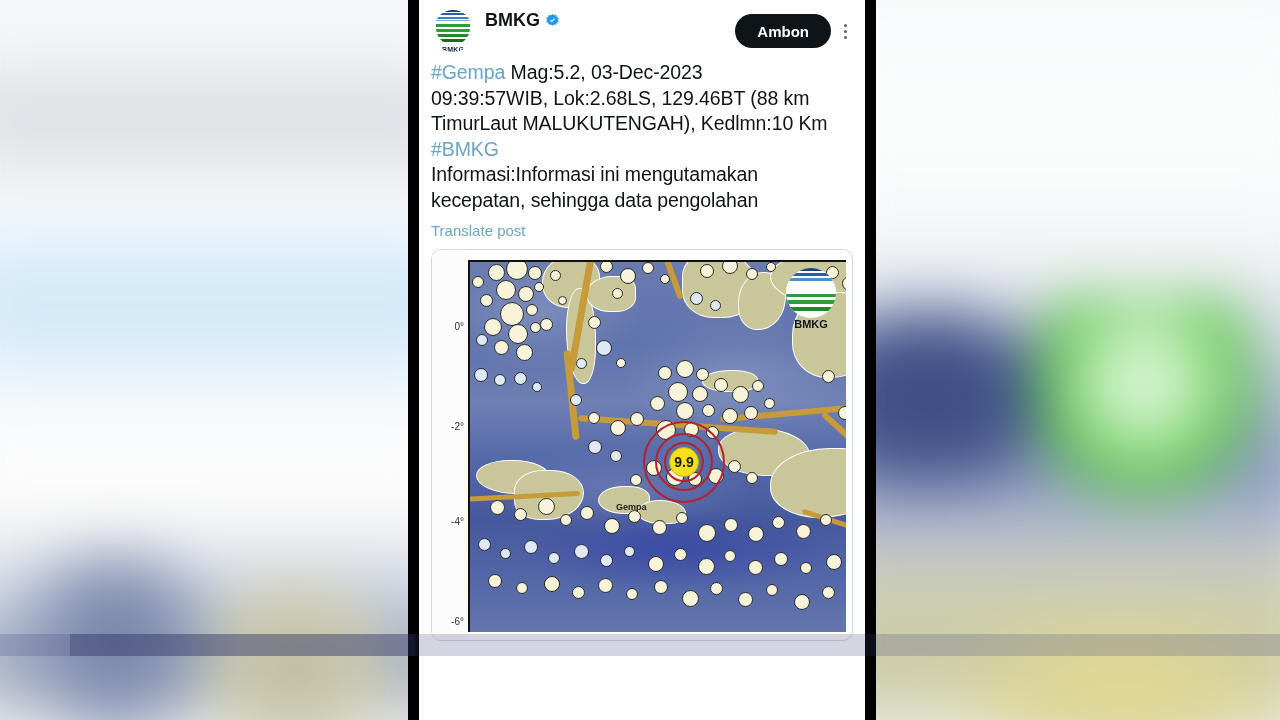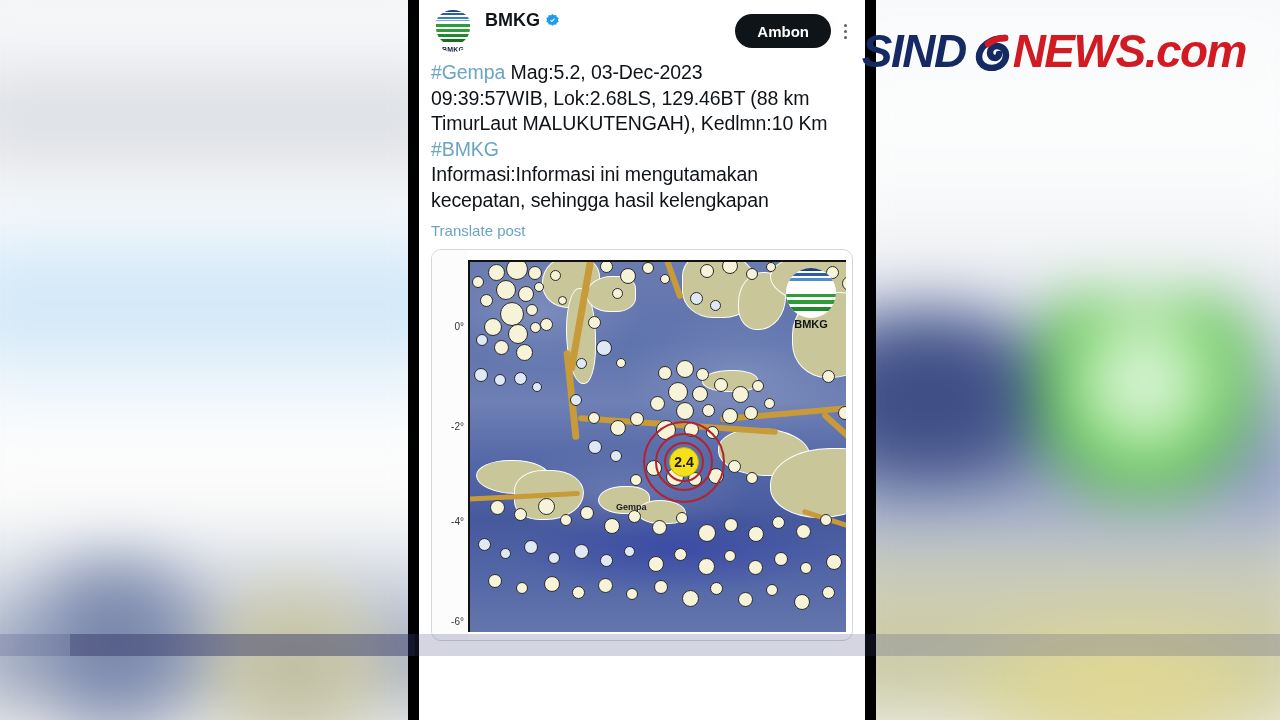--- a/index.html
+++ b/index.html
@@ -296,21 +296,21 @@
           <i></i>
       </div>
     </div>
 
     <div class="tw-body">
       <div><span class="tag">#Gempa</span><span> Mag:5.2, 03-Dec-2023</span></div>
       <div><span>09:39:57WIB, Lok:2.68LS, 129.46BT (88 km</span></div>
       <div><span>TimurLaut MALUKUTENGAH), Kedlmn:10 Km</span></div>
       <div><span class="tag">#BMKG</span></div>
       <div><span>Informasi:Informasi ini mengutamakan</span></div>
-      <div><span>kecepatan, sehingga hasil kelengkapan</span></div>
+      <div><span>kecepatan, sehingga data pengolahan</span></div>
     </div>
 
     <div class="translate">Translate post</div>
 
     <div class="map-card">
 
       <div class="map-axis">
         <span class="tick" style="top:76px">0°</span>
         <span class="tick" style="top:176px">-2°</span>
         <span class="tick" style="top:271px">-4°</span>
@@ -467,44 +467,34 @@
         <div class="dot" style="left:240px; top:320px; width:13px; height:13px;"></div>
         <div class="dot" style="left:268px; top:330px; width:15px; height:15px;"></div>
         <div class="dot" style="left:296px; top:322px; width:12px; height:12px;"></div>
         <div class="dot" style="left:324px; top:332px; width:16px; height:16px;"></div>
         <div class="dot" style="left:352px; top:324px; width:13px; height:13px;"></div>
 
         <div class="epi-wrap" style="left:214px; top:200px; width:0; height:0;">
           <div class="ring" style="width:82px; height:82px;"></div>
           <div class="ring" style="width:58px; height:58px;"></div>
           <div class="ring" style="width:40px; height:40px;"></div>
-          <div class="epi-core">2.4</div>
+          <div class="epi-core">9.9</div>
         </div>
 
         <div class="city-label" style="left:146px; top:240px;">Gempa</div>
 
         <div class="map-logo">
           <div class="circ">
             <div class="s"></div>
             <div class="gg a"></div>
               <div class="gg b"></div>
               <div class="gg c"></div>
           </div>
           <div class="lbl">BMKG</div>
         </div>
       </div>
     </div>
   </div>
 
   <div class="sindo">
-    <div class="lg">
-      <span class="sind">SIND</span>
-      <span class="mark">
-        <svg width="40" height="40" viewBox="0 0 40 40">
-          <path d="M33 7 C18 7 7 16 7 26 C7 33 13 37 20 37 C28 37 34 31 34 24 C34 19 30 15 25 15 C21 15 18 18 18 22 C18 25 20 27 23 27 C25 27 27 25 27 23" fill="none" stroke="#152a63" stroke-width="6.5" stroke-linecap="round"></path>
-          <path d="M33 7 C26 7 20 9.5 16 13" fill="none" stroke="#d21a23" stroke-width="6.5" stroke-linecap="round"></path>
-        </svg>
-      </span>
-      <span class="news">NEWS.com</span>
-    </div>
   </div>
 
 </div>
 
 </body></html>

